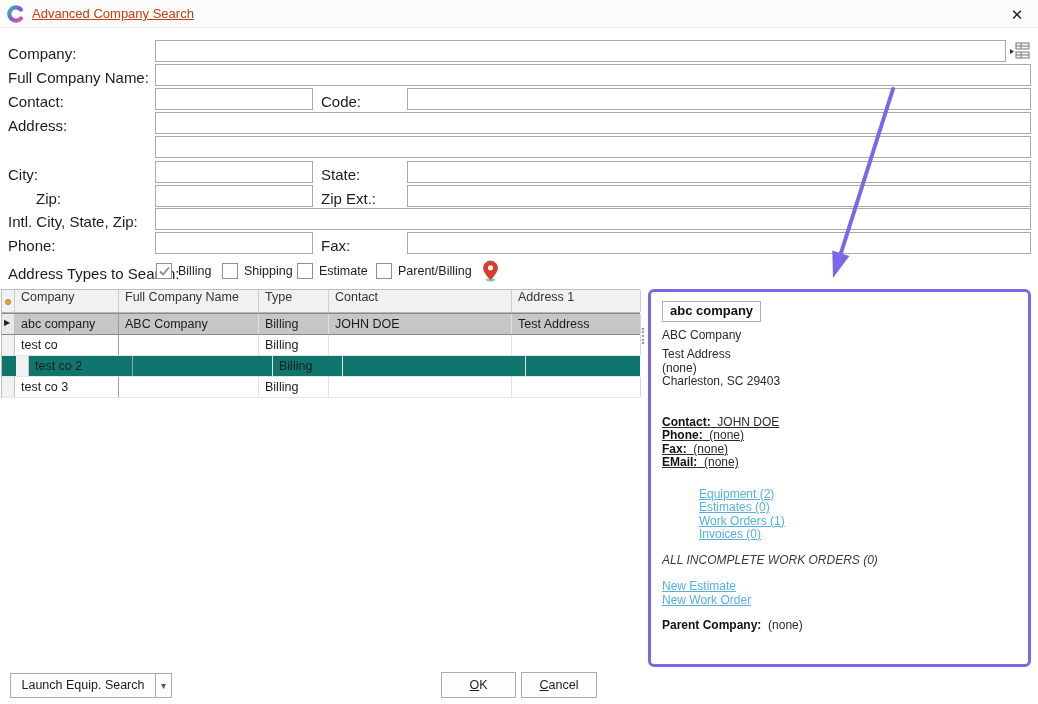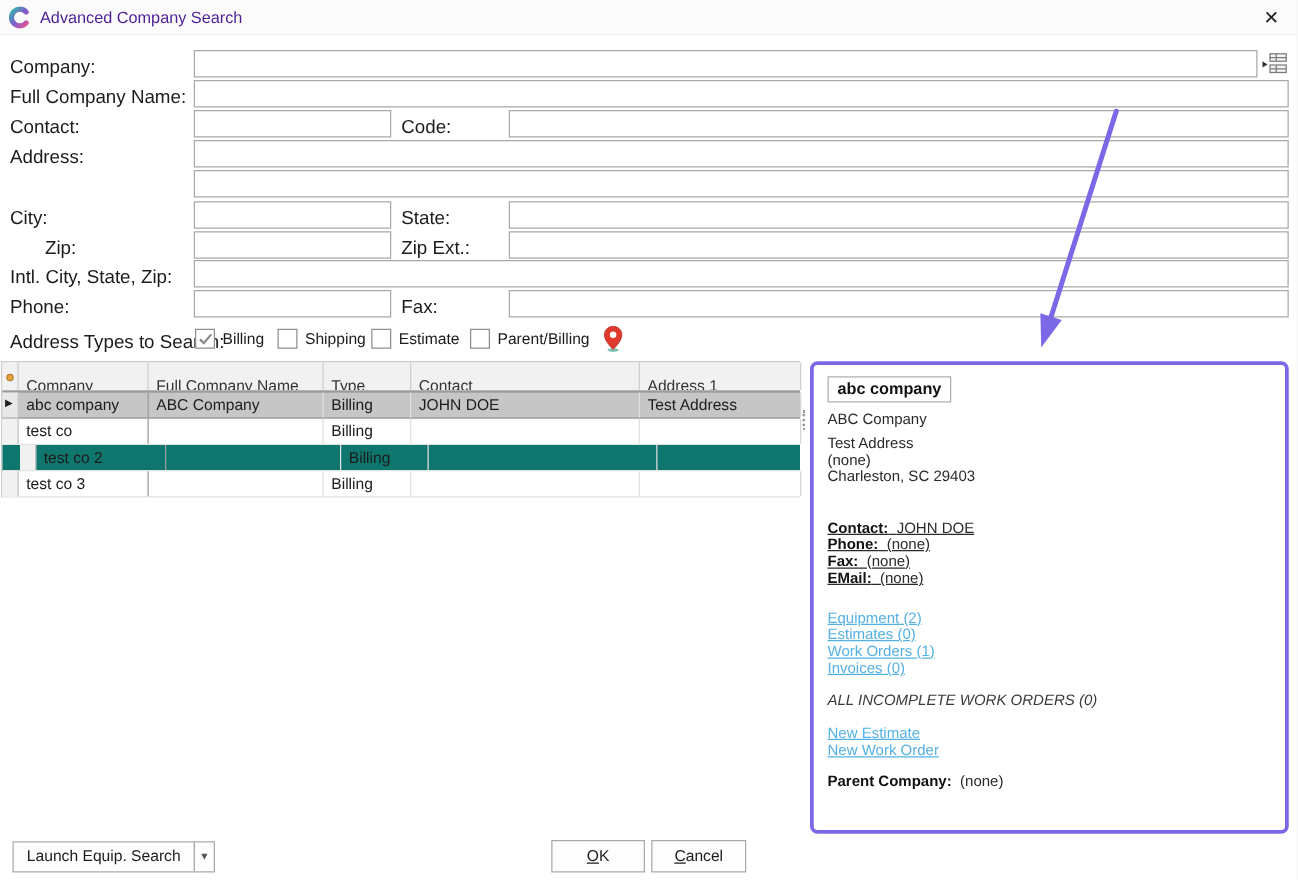--- a/index.html
+++ b/index.html
@@ -3,41 +3,41 @@
 <meta charset="utf-8">
 <style>
   * { margin:0; padding:0; box-sizing:border-box; }
   html,body { width:1038px; height:704px; background:#fff; }
   body { font-family:"Liberation Sans", sans-serif; color:#1c1c1c; }
   .app { position:relative; width:1038px; height:704px; background:#fff; outline:1px solid #d5d5d5; overflow:hidden; }
 
   
   .titlebar { position:absolute; left:0; top:0; width:1038px; height:28px; background:#fbfbfb; border-bottom:1px solid #eeeeee; }
   .titlebar .logo { position:absolute; left:7px; top:5px; width:18px; height:18px; }
-  .titlebar .title { position:absolute; left:32px; top:6px; font-size:13px; color:#4c1d95; }
+  .titlebar .title { position:absolute; left:32px; top:6px; font-size:13px; color:#c2410c;text-decoration:underline; }
   .close-btn { position:absolute; right:6px; top:3px; width:30px; height:23px; text-align:center; font-size:15px; color:#222; line-height:23px; cursor:pointer; }
 
   
   .lbl { position:absolute; font-size:15px; color:#1c1c1c; white-space:nowrap; }
   .txt { position:absolute; height:22px; border:1px solid #a9a9a9; background:#fff; font:12.5px "Liberation Sans",sans-serif; padding:0 4px; }
   .lookup-icon { position:absolute; left:1009px; top:42px; width:22px; height:18px; cursor:pointer; }
 
   .cb { position:absolute; width:16px; height:16px; border:1px solid #8f8f8f; background:#fff; top:263px; cursor:pointer; }
   .cb svg { position:absolute; left:1px; top:1px; }
   .cb-lbl { position:absolute; top:264px; font-size:12.5px; }
   .pin-icon { position:absolute; left:482px; top:260px; width:17px; height:22px; cursor:pointer; }
 
   
   .grid { position:absolute; left:1px; top:289px; width:639px; font-size:12.5px; border-top:1px solid #bdbdbd; border-left:1px solid #bdbdbd; }
   .grow { display:flex; height:21px; background:#fff; border-bottom:1px solid #e4e4e4; }
   .grow.hdr { height:23px; background:#f1f1f1; border-bottom:1px solid #b5b5b5; color:#333; }
   .grow.sel { background:#c6c6c6; border-top:1px solid #8a8a8a; border-bottom:1px solid #8a8a8a; height:22px; }
   .grow.alt { background:#0f766e;padding-left:14px; }
   .gc { flex:none; padding:3px 0 0 6px; overflow:hidden; white-space:nowrap; border-right:1px solid #e0e0e0; }
-  .grow.hdr .gc { border-right:1px solid #cfcfcf; padding-top:12px; }
+  .grow.hdr .gc { border-right:1px solid #cfcfcf; padding-top:0; }
   .gc.selcol { width:13px; padding:0; background:#f1f1f1; border-right:1px solid #c2c2c2; position:relative; }
   .grow.sel .gc.selcol { background:#e8e8e8; }
   .gc.c1 { width:104px; border-right:1px solid #9c9c9c; }
   .gc.c2 { width:140px; }
   .gc.c3 { width:70px; }
   .gc.c4 { width:183px; }
   .gc.c5 { width:129px; border-right:1px solid #d6d6d6; }
   .hdr-dot { position:absolute; left:3px; top:9px; width:6px; height:6px; border-radius:50%; background:#e8a33d; border:1px solid #b97f2a; }
   .row-marker { position:absolute; left:2px; top:4px; font-size:8px; color:#222; }
   .splitter { position:absolute; left:642px; top:328px; height:16px; width:3px; border-left:2px dotted #9a9a9a; cursor:col-resize; }
@@ -199,21 +199,21 @@
       <div class="pline">Test Address</div>
       <div class="pline">(none)</div>
       <div class="pline">Charleston, SC  29403</div>
     </div>
     <div class="pgroup" style="margin-top:27px;text-decoration:underline;">
       <div class="pline"><span class="blbl">Contact:</span>&nbsp; <span>JOHN DOE</span></div>
       <div class="pline"><span class="blbl">Phone:</span>&nbsp; <span>(none)</span></div>
       <div class="pline"><span class="blbl">Fax:</span>&nbsp; <span>(none)</span></div>
       <div class="pline"><span class="blbl">EMail:</span>&nbsp; <span>(none)</span></div>
     </div>
-    <div class="pgroup" style="margin-top:18px;">
+    <div class="pgroup" style="margin-top:18px;margin-left:37px;">
       <div class="link-row"><a class="plink">Equipment (2)</a></div>
       <div class="link-row"><a class="plink">Estimates (0)</a></div>
       <div class="link-row"><a class="plink">Work Orders (1)</a></div>
       <div class="link-row"><a class="plink">Invoices (0)</a></div>
     </div>
     <div class="caps-line">ALL INCOMPLETE WORK ORDERS (0)</div>
     <div class="pgroup">
       <div class="link-row"><a class="plink">New Estimate</a></div>
       <div class="link-row"><a class="plink">New Work Order</a></div>
     </div>

